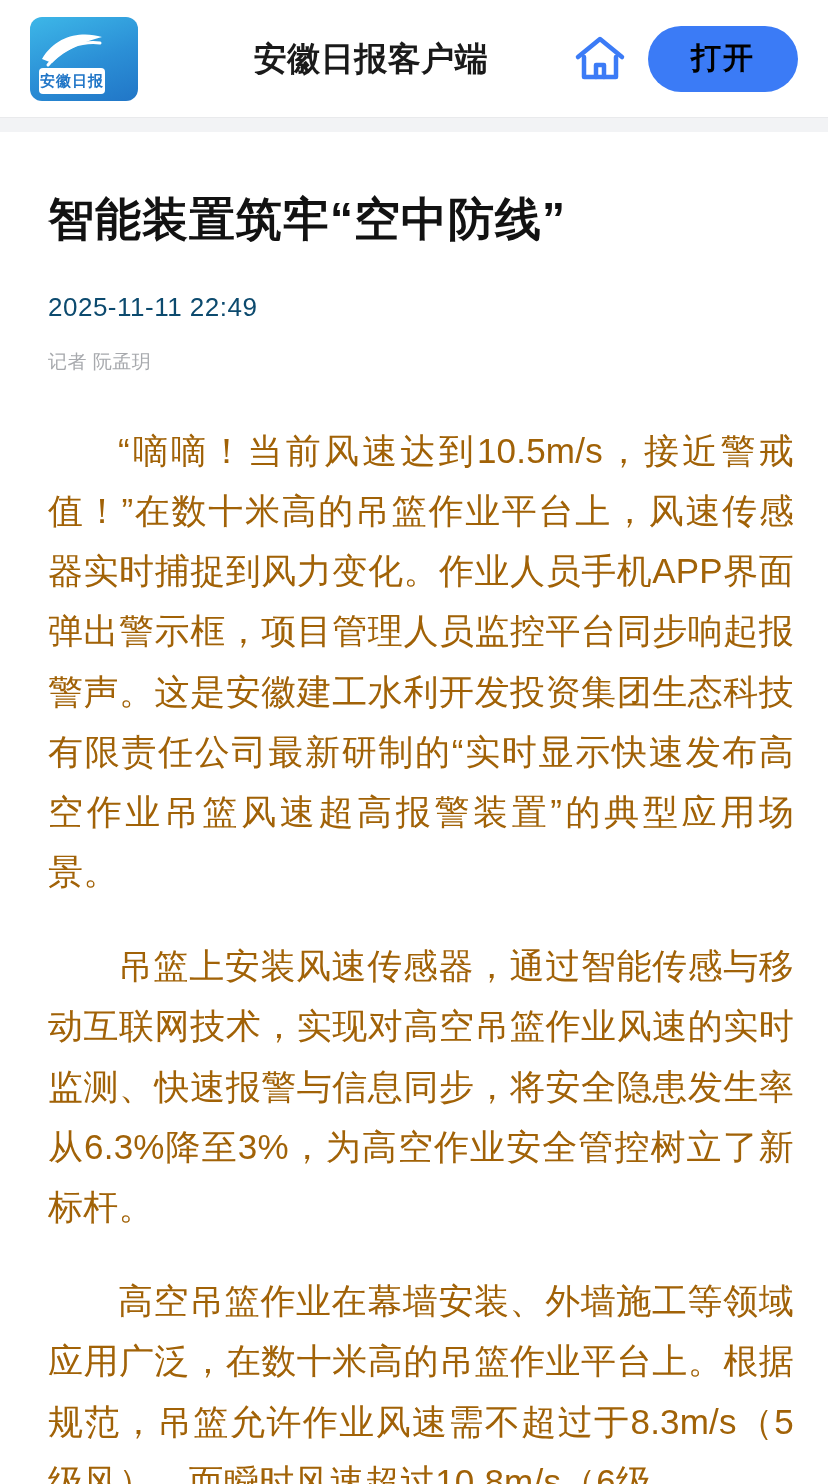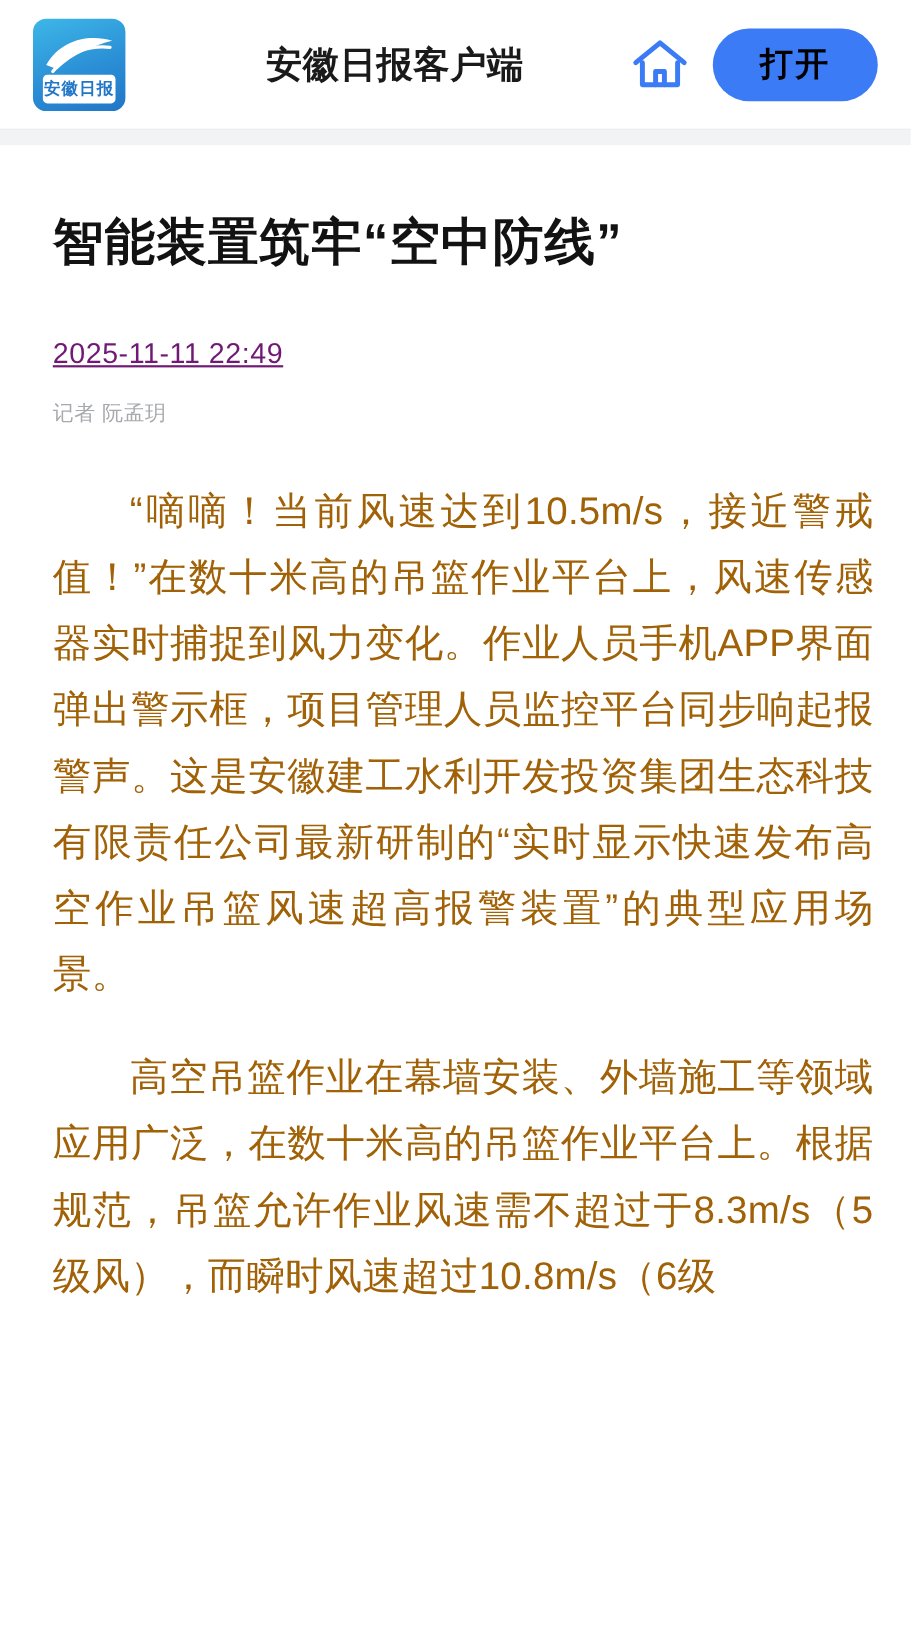--- a/index.html
+++ b/index.html
@@ -20,21 +20,21 @@
     position: relative;
     height: 118px;
     display: flex;
     align-items: center;
     padding: 0 30px 0 30px;
     box-sizing: border-box;
     background: #ffffff;
     border-bottom: 1px solid #e9eaec;
   }
   .app-logo {
-    width: 84px;
+    width: 108px;
     height: 84px;
     border-radius: 12px;
     background: linear-gradient(160deg, #3db7e8 0%, #2b8fd6 55%, #2176c7 100%);
     position: relative;
     overflow: hidden;
     flex: 0 0 auto;
   }
   .app-logo .swoosh {
     position: absolute;
     left: 8px;
@@ -119,25 +119,24 @@
   }
   .headline {
     font-size: 46px;
     font-weight: bold;
     color: #121212;
     line-height: 1.3;
     letter-spacing: 1px;
     margin: 18px 0 0 0;
   }
   .meta-date {
-    margin-top: 56px;
+    margin-top: 42px;
     font-size: 26px;
-    color: #701a75;
+    color: #0c4a6e;
     letter-spacing: 0.5px;
-    text-decoration: underline;
   }
   .meta-author {
     margin-top: 26px;
     font-size: 19px;
     color: #a7a9ad;
     letter-spacing: 0.5px;
   }
   .body-text p {
     font-size: 35px;
     line-height: 1.72;
@@ -186,15 +185,16 @@
 
 <div class="article">
 
   <h1 class="headline">智能装置筑牢“空中防线”</h1>
 
   <div class="meta-date">2025-11-11 22:49</div>
   <div class="meta-author">记者 阮孟玥</div>
 
   <div class="body-text">
     <p>“嘀嘀！当前风速达到10.5m/s，接近警戒值！”在数十米高的吊篮作业平台上，风速传感器实时捕捉到风力变化。作业人员手机APP界面弹出警示框，项目管理人员监控平台同步响起报警声。这是安徽建工水利开发投资集团生态科技有限责任公司最新研制的“实时显示快速发布高空作业吊篮风速超高报警装置”的典型应用场景。</p>
+    <p>吊篮上安装风速传感器，通过智能传感与移动互联网技术，实现对高空吊篮作业风速的实时监测、快速报警与信息同步，将安全隐患发生率从6.3%降至3%，为高空作业安全管控树立了新标杆。</p>
     <p>高空吊篮作业在幕墙安装、外墙施工等领域应用广泛，在数十米高的吊篮作业平台上。根据规范，吊篮允许作业风速需不超过于8.3m/s（5级风），而瞬时风速超过10.8m/s（6级</p>
   </div>
 </div>
 
 </body></html>

